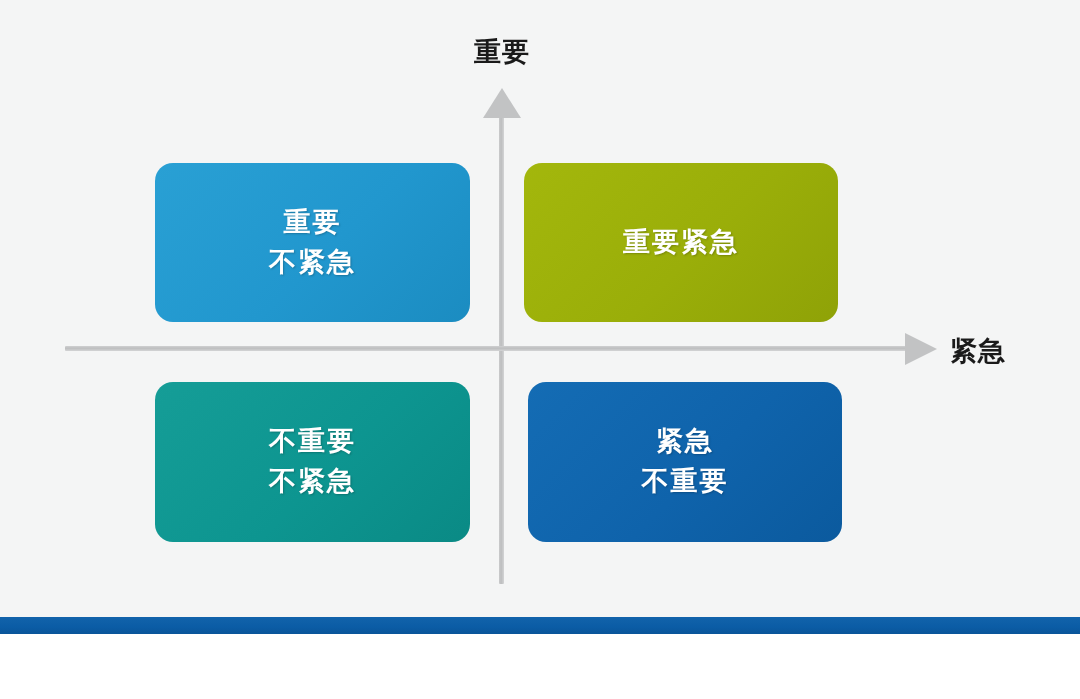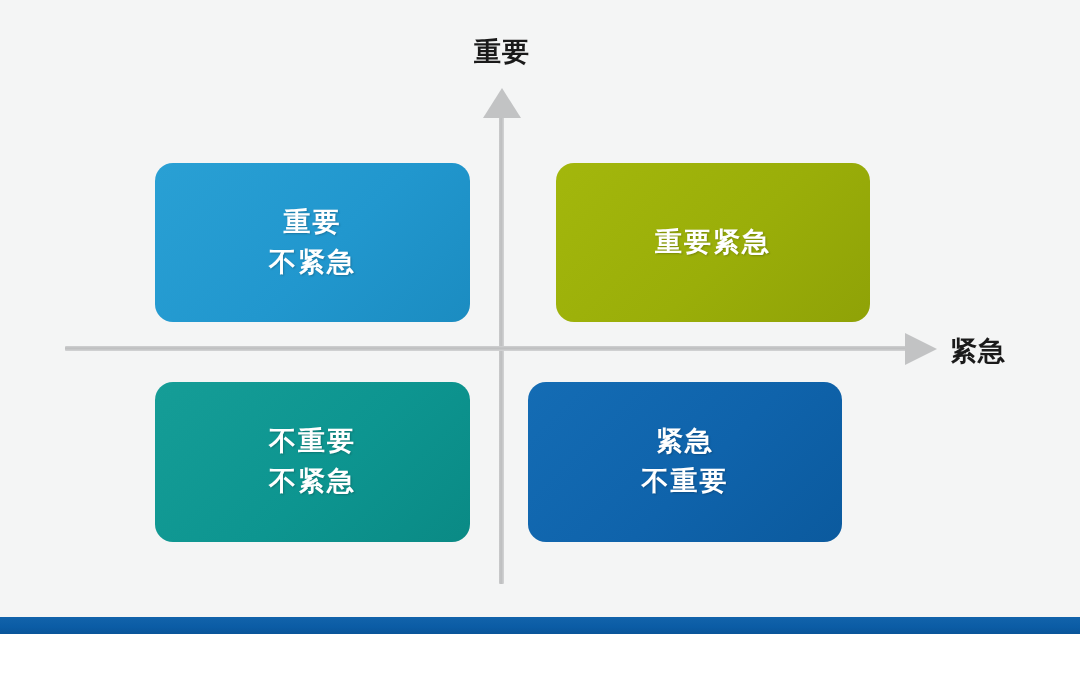--- a/index.html
+++ b/index.html
@@ -127,21 +127,21 @@
     border-radius: 0 0 14px 14px;
     background: rgba(0,0,0,0.26);
     z-index: -1;
   }
   #quad-important-not-urgent {
     left: 155px; top: 163px; width: 315px; height: 159px;
     background: #2197ce;
     background-image: linear-gradient(135deg, #29a0d4 0%, #2197ce 55%, #1b8cc1 100%);
   }
   #quad-important-urgent {
-    left: 556px; top: 163px; width: 314px; height: 159px;
+    left: 524px; top: 163px; width: 314px; height: 159px;
     background: #9aae09;
     background-image: linear-gradient(135deg, #a3b70c 0%, #9aae09 55%, #8fa207 100%);
     text-align: center;
   }
   #quad-not-important-not-urgent {
     left: 155px; top: 382px; width: 315px; height: 160px;
     background: #0d9590;
     background-image: linear-gradient(135deg, #159d97 0%, #0d9590 55%, #0a8a85 100%);
   }
   #quad-urgent-not-important {

